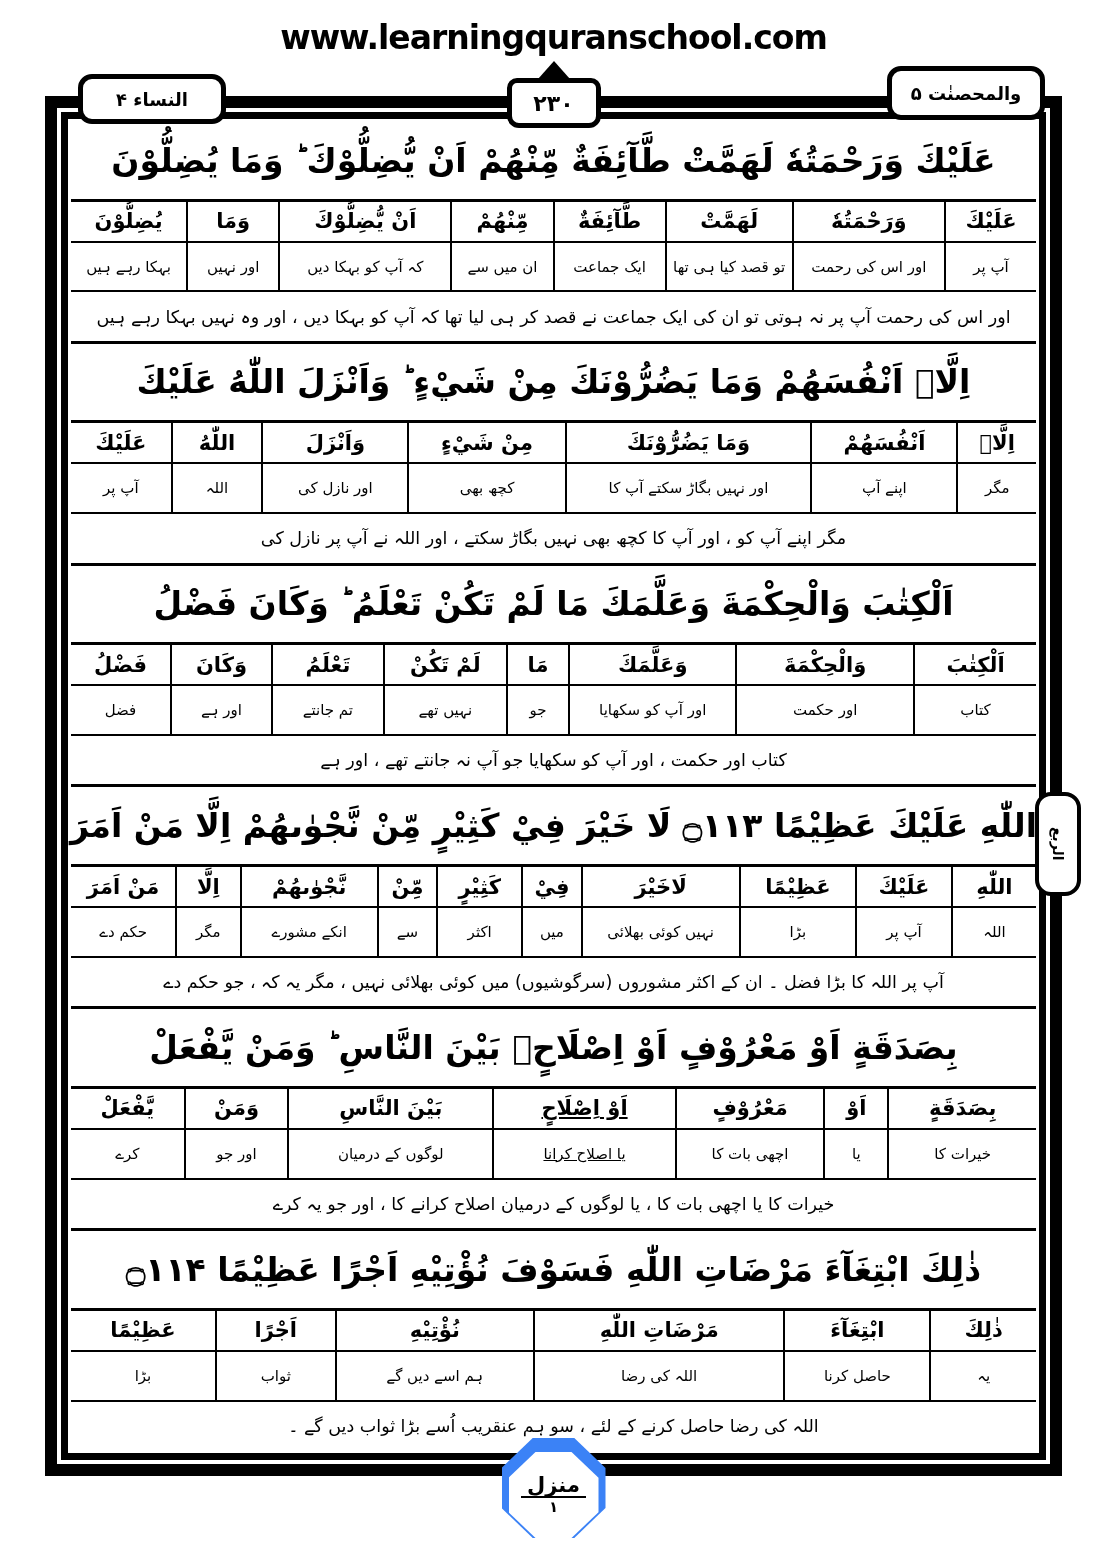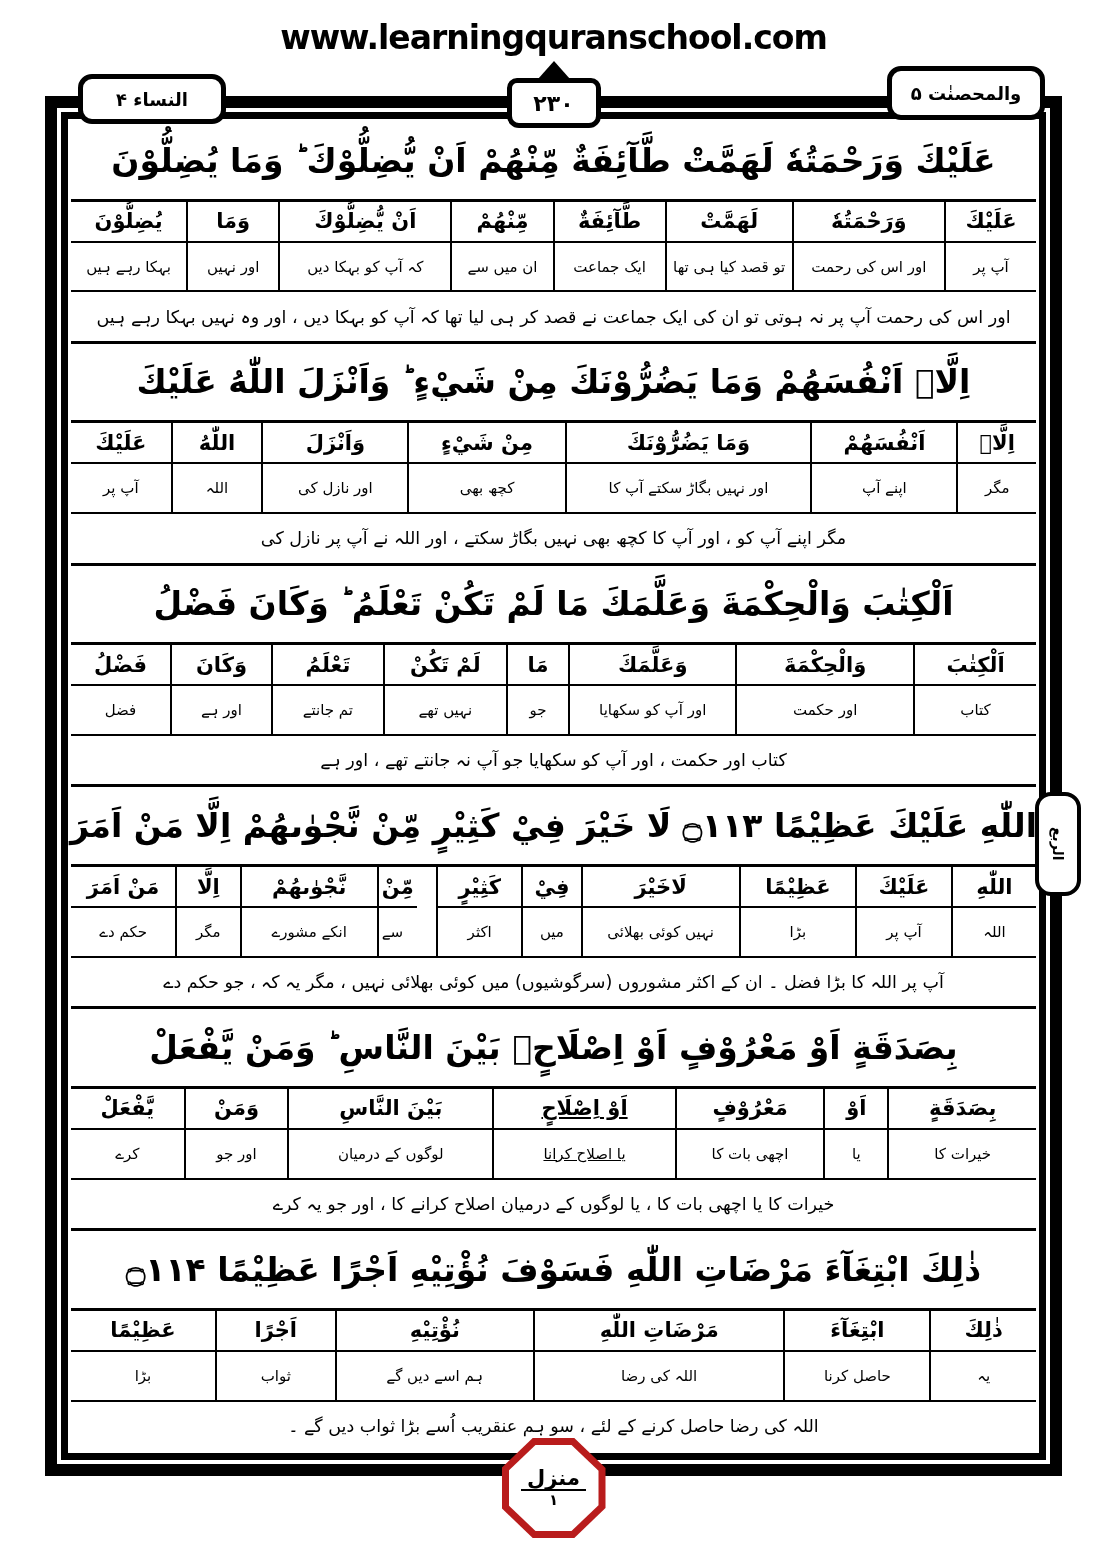--- a/index.html
+++ b/index.html
@@ -77,23 +77,23 @@
   
   .margin-marker{
     position:absolute;top:792px;right:26px;width:38px;height:96px;
     background:#fff;border:4px solid #000;border-radius:16px;z-index:4;
     display:flex;align-items:center;justify-content:center;
     writing-mode:vertical-rl;font-size:14px;font-weight:bold;
   }
   
   .footer-badge-outer{
     position:absolute;left:50%;top:1438px;transform:translateX(-50%);
-    width:104px;height:100px;background:#b91c1c;z-index:5;
+    width:104px;height:100px;background:#3b82f6;z-index:5;
     clip-path:polygon(30% 0,70% 0,100% 30%,100% 70%,70% 100%,30% 100%,0 70%,0 30%);
-    display:flex;align-items:center;justify-content:center;
+    display:flex;align-items:flex-end;justify-content:center;
   }
   .footer-badge-inner{
     width:90px;height:86px;background:#fff;
     clip-path:polygon(30% 0,70% 0,100% 30%,100% 70%,70% 100%,30% 100%,0 70%,0 30%);
     display:flex;flex-direction:column;align-items:center;justify-content:center;gap:0;
   }
   .footer-label{font-size:21px;font-weight:bold;line-height:1.05;border-bottom:2px solid #000;padding:0 6px;}
   .footer-number{font-size:15px;font-weight:bold;line-height:1.2;}
 </style>
 </head>
@@ -239,21 +239,21 @@
               <div class="word-ur">نہیں کوئی بھلائی</div>
             </div>
             <div class="word-cell" style="flex-grow: 0.55; flex-basis: 0px;">
               <div class="word-ar">فِيْ</div>
               <div class="word-ur">میں</div>
             </div>
             <div class="word-cell" style="flex-grow: 0.8; flex-basis: 0px;">
               <div class="word-ar">كَثِيْرٍ</div>
               <div class="word-ur">اکثر</div>
             </div>
-            <div class="word-cell" style="flex-grow: 0.55; flex-basis: 0px; align-items: flex-end;">
+            <div class="word-cell" style="flex-grow: 0.55; flex-basis: 0px;">
               <div class="word-ar">مِّنْ</div>
               <div class="word-ur">سے</div>
             </div>
             <div class="word-cell" style="flex-grow: 1.3; flex-basis: 0px;">
               <div class="word-ar">نَّجْوٰىهُمْ</div>
               <div class="word-ur">انکے مشورے</div>
             </div>
             <div class="word-cell" style="flex-grow: 0.6; flex-basis: 0px;">
               <div class="word-ar">اِلَّا</div>
               <div class="word-ur">مگر</div>

